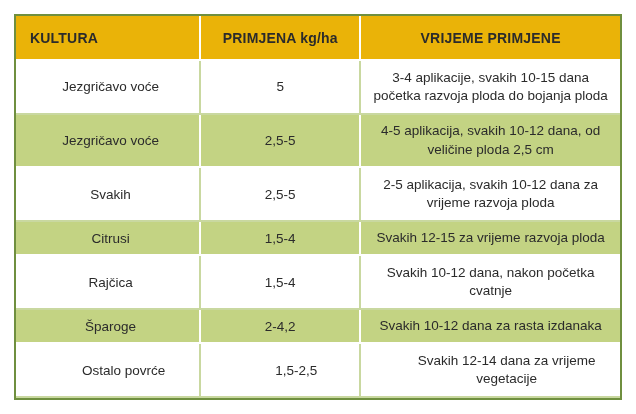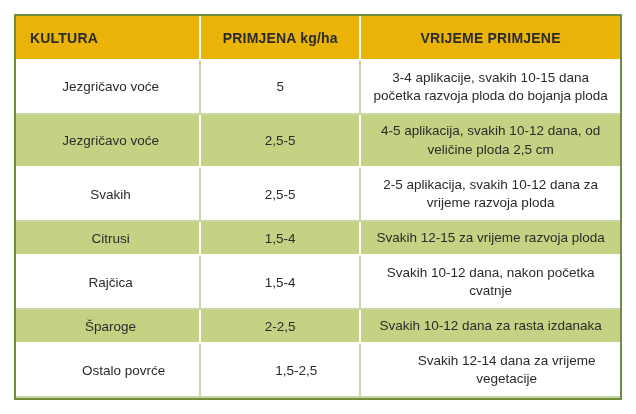--- a/index.html
+++ b/index.html
@@ -143,21 +143,21 @@
           <td class="col-dose">1,5-4</td>
           <td class="col-time">Svakih 12-15 za vrijeme razvoja ploda</td>
         </tr>
         <tr class="plain">
           <td class="col-kultura">Rajčica</td>
           <td class="col-dose">1,5-4</td>
           <td class="col-time">Svakih 10-12 dana, nakon početka cvatnje</td>
         </tr>
         <tr class="shaded">
           <td class="col-kultura">Šparoge</td>
-          <td class="col-dose">2-2,5</td>
+          <td class="col-dose">2-4,2</td>
           <td class="col-time">Svakih 10-12 dana za rasta izdanaka</td>
         </tr>
         <tr class="plain">
           <td class="col-kultura">Ostalo povrće</td>
           <td class="col-dose">1,5-2,5</td>
           <td class="col-time">Svakih 12-14 dana za vrijeme vegetacije</td>
         </tr>
       </tbody>
     </table>
   </div>

